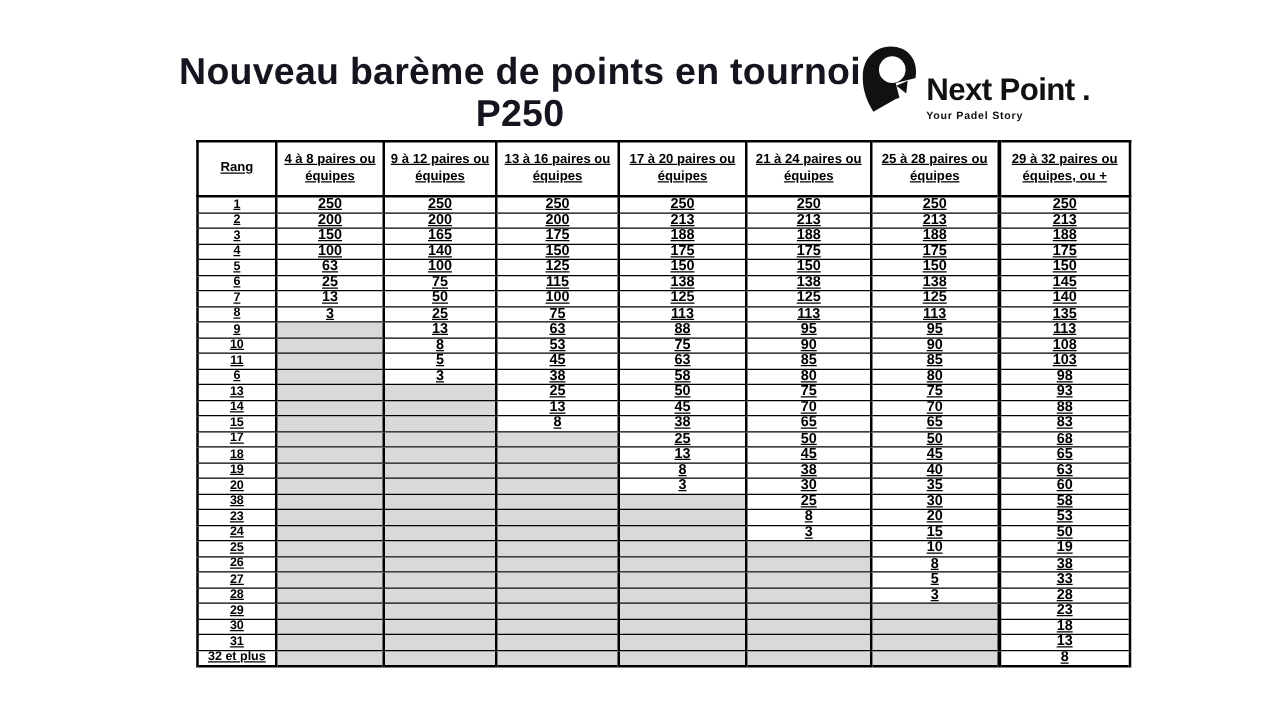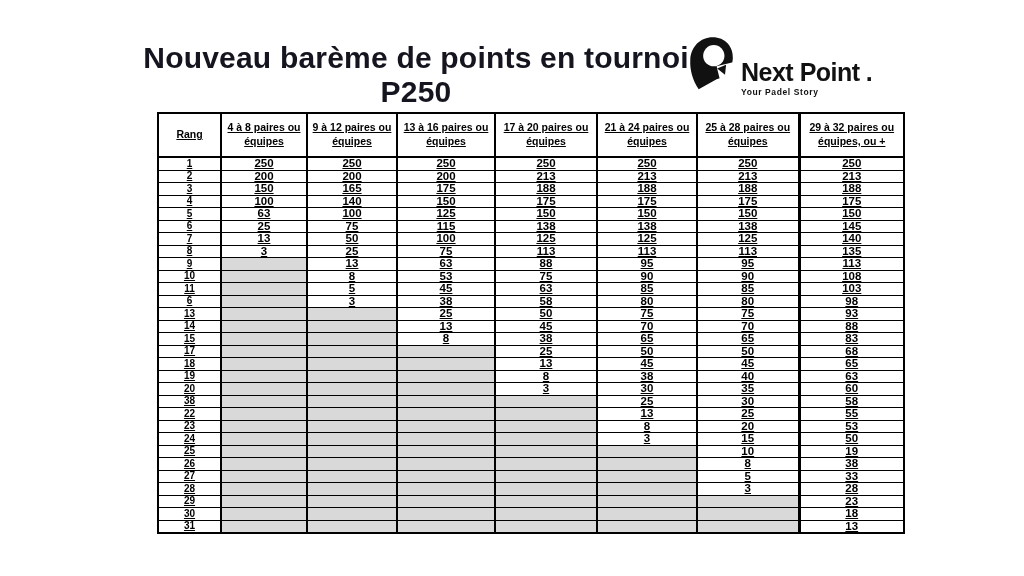--- a/index.html
+++ b/index.html
@@ -352,30 +352,20 @@
           <td class="rank">38</td>
           <td class="empty"></td>
           <td class="empty"></td>
           <td class="empty"></td>
           <td class="empty"></td>
           <td>25</td>
           <td>30</td>
           <td>58</td>
         </tr>
         <tr>
-          <td class="rank">22</td>
-          <td class="empty"></td>
-          <td class="empty"></td>
-          <td class="empty"></td>
-          <td class="empty"></td>
-          <td>13</td>
-          <td>25</td>
-          <td>55</td>
-        </tr>
-        <tr>
           <td class="rank">23</td>
           <td class="empty"></td>
           <td class="empty"></td>
           <td class="empty"></td>
           <td class="empty"></td>
           <td>8</td>
           <td>20</td>
           <td>53</td>
         </tr>
         <tr>
@@ -450,16 +440,26 @@
         </tr>
         <tr>
           <td class="rank">31</td>
           <td class="empty"></td>
           <td class="empty"></td>
           <td class="empty"></td>
           <td class="empty"></td>
           <td class="empty"></td>
           <td class="empty"></td>
           <td>13</td>
+        </tr>
+        <tr>
+          <td class="rank">32 et plus</td>
+          <td class="empty"></td>
+          <td class="empty"></td>
+          <td class="empty"></td>
+          <td class="empty"></td>
+          <td class="empty"></td>
+          <td class="empty"></td>
+          <td>8</td>
         </tr>
       </tbody>
   </table>
 </div>
 
 </body></html>

